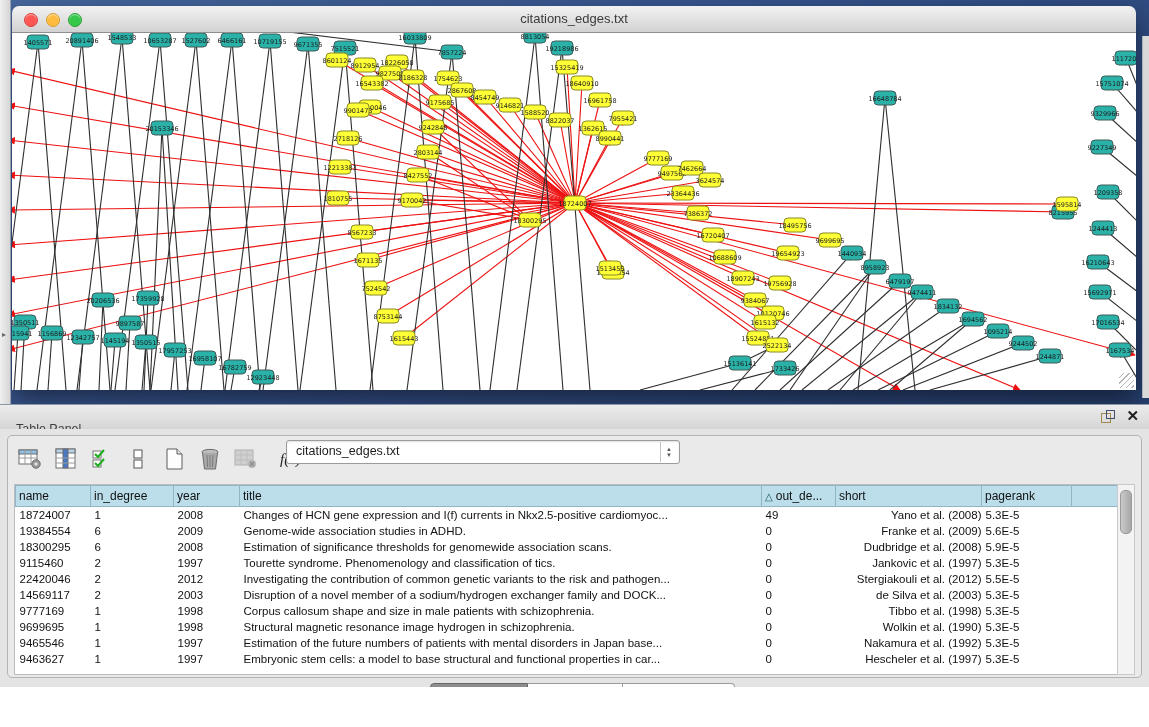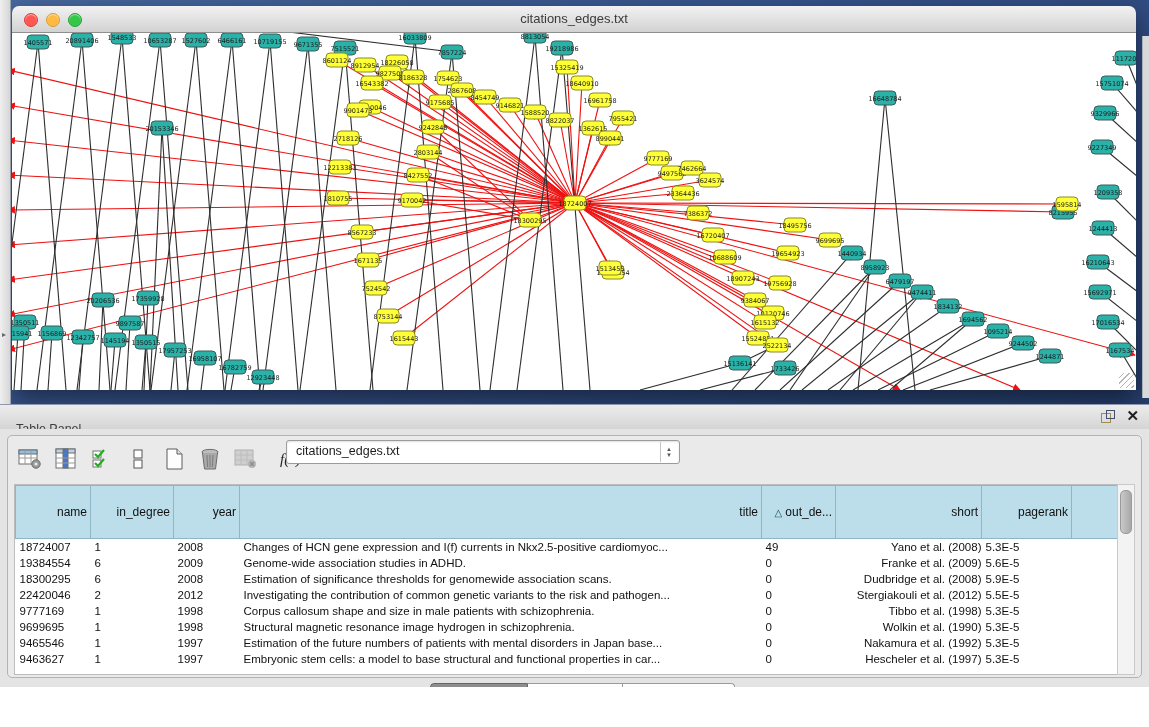--- a/index.html
+++ b/index.html
@@ -54,21 +54,21 @@
   .combo .spin{position:absolute;right:2px;top:1px;bottom:1px;width:16px;border-left:1px solid #c4c4c4;
     display:flex;flex-direction:column;align-items:center;justify-content:center;color:#555;}
   .combo .spin span{font-size:6px;line-height:6px;}
 
   .tablewrap{position:absolute;left:6px;top:48px;width:1104px;height:189px;background:#fff;border:1px solid #bcbcbc;}
   table.nt{border-collapse:collapse;table-layout:fixed;width:1102px;font-size:11.5px;color:#111;}
   table.nt col.c0{width:75px;}  table.nt col.c1{width:83px;} table.nt col.c2{width:66px;}
   table.nt col.c3{width:522px;} table.nt col.c4{width:74px;} table.nt col.c5{width:146px;}
   table.nt col.c6{width:90px;}  table.nt col.c7{width:46px;}
   table.nt th{background:#bcdeeb;border:1px solid #8fb6c6;font-weight:normal;font-size:12px;
-    height:20px;padding:16px 3px;text-align:right;white-space:nowrap;overflow:hidden;cursor:pointer;}
+    height:20px;padding:0 3px;text-align:left;white-space:nowrap;overflow:hidden;cursor:pointer;}
   table.nt td{height:16px;padding:0 0 0 4px;white-space:nowrap;overflow:hidden;text-overflow:ellipsis;}
   table.nt td:nth-child(6){text-align:right;}
   .sortg{color:#14535f;font-size:10px;margin-right:3px;}
   .vscroll{position:absolute;right:6px;top:48px;width:16px;height:189px;background:#f3f3f3;
     border:1px solid #c9c9c9;cursor:pointer;}
   .vthumb{position:absolute;left:2px;top:5px;width:10px;height:42px;border-radius:5px;
     background:linear-gradient(90deg,#c9c9c9,#a8a8a8);border:1px solid #9a9a9a;}
 
   .tabsbar{position:absolute;left:0;top:247px;width:1149px;height:24px;display:flex;justify-content:center;}
   .seg{height:21px;line-height:21px;font-size:12.5px;padding:0 16px;border:1px solid #9b9b9b;
@@ -816,27 +816,47 @@
                 <td>18300295</td>
                 <td>6</td>
                 <td>2008</td>
                 <td>Estimation of significance thresholds for genomewide association scans.</td>
                 <td>0</td>
                 <td>Dudbridge et al. (2008)</td>
                 <td>5.9E-5</td>
                 <td></td>
               </tr>
               <tr>
+                <td>9115460</td>
+                <td>2</td>
+                <td>1997</td>
+                <td>Tourette syndrome. Phenomenology and classification of tics.</td>
+                <td>0</td>
+                <td>Jankovic et al. (1997)</td>
+                <td>5.3E-5</td>
+                <td></td>
+              </tr>
+              <tr>
                 <td>22420046</td>
                 <td>2</td>
                 <td>2012</td>
                 <td>Investigating the contribution of common genetic variants to the risk and pathogen...</td>
                 <td>0</td>
                 <td>Stergiakouli et al. (2012)</td>
                 <td>5.5E-5</td>
+                <td></td>
+              </tr>
+              <tr>
+                <td>14569117</td>
+                <td>2</td>
+                <td>2003</td>
+                <td>Disruption of a novel member of a sodium/hydrogen exchanger family and DOCK...</td>
+                <td>0</td>
+                <td>de Silva et al. (2003)</td>
+                <td>5.3E-5</td>
                 <td></td>
               </tr>
               <tr>
                 <td>9777169</td>
                 <td>1</td>
                 <td>1998</td>
                 <td>Corpus callosum shape and size in male patients with schizophrenia.</td>
                 <td>0</td>
                 <td>Tibbo et al. (1998)</td>
                 <td>5.3E-5</td>

